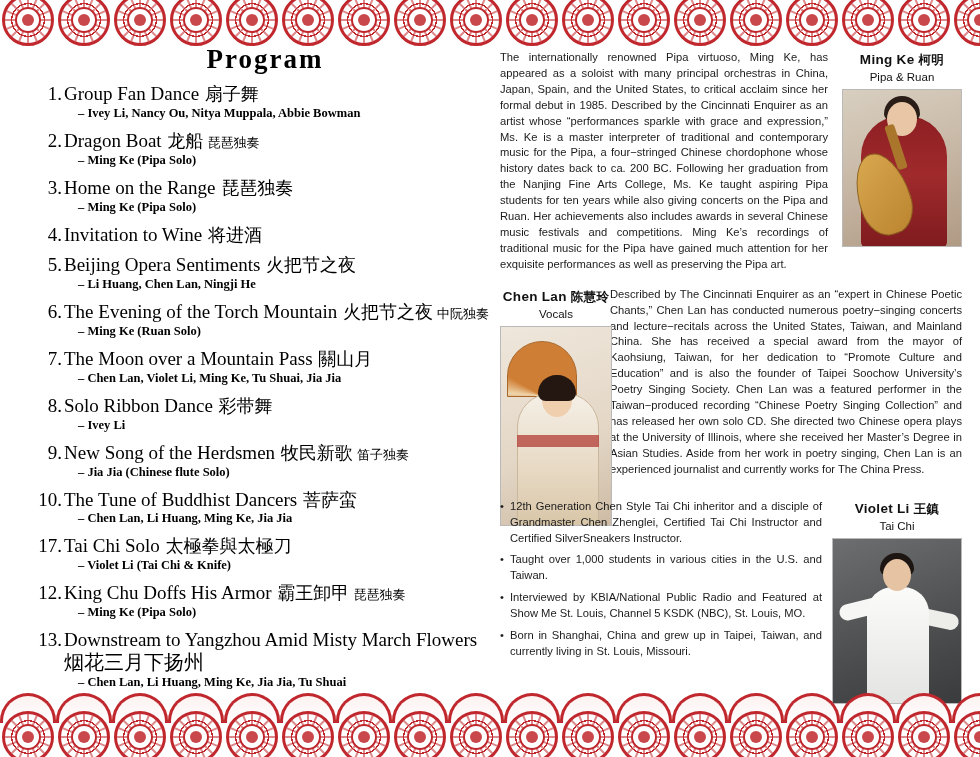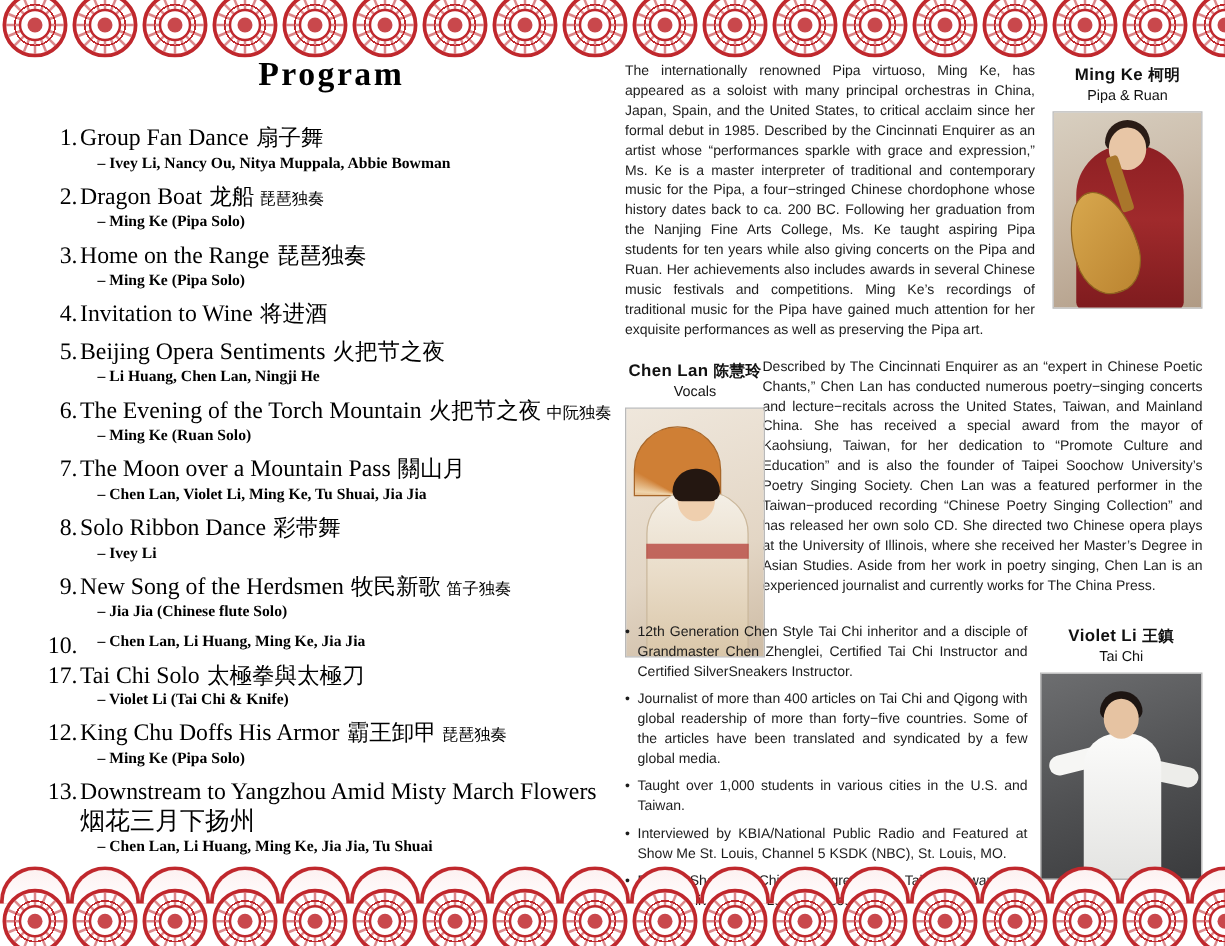--- a/index.html
+++ b/index.html
@@ -98,21 +98,21 @@
     width: 470px;
     height: 660px;
   }
   .program-title {
     font-family: "Liberation Serif", serif;
     font-weight: bold;
     font-size: 27px;
     letter-spacing: 2px;
     text-align: center;
     color: #000;
-    margin: 0 0 25px 0;
+    margin: 0 0 8px 0;
     padding-left: 20px;
   }
   ol.program-list {
     list-style: none;
     margin: 0;
     padding: 0 0 0 14px;
   }
   ol.program-list > li {
     position: relative;
     padding-left: 30px;
@@ -598,20 +598,21 @@
         <div class="piece-title"><span>Solo Ribbon Dance</span><span class="cn"> 彩带舞</span></div>
         <div class="performers">– Ivey Li</div>
       </li>
       <li>
         <span class="num">9.</span>
         <div class="piece-title"><span>New Song of the Herdsmen</span><span class="cn"> 牧民新歌</span><span class="cn-sub"> 笛子独奏</span></div>
         <div class="performers">– Jia Jia (Chinese flute Solo)</div>
       </li>
       <li>
         <span class="num">10.</span>
+        <div class="piece-title"><span>The Tune of Buddhist Dancers</span><span class="cn"> 菩萨蛮</span></div>
         <div class="performers">– Chen Lan, Li Huang, Ming Ke, Jia Jia</div>
       </li>
       <li>
         <span class="num">17.</span>
         <div class="piece-title"><span>Tai Chi Solo</span><span class="cn"> 太極拳與太極刀</span></div>
         <div class="performers">– Violet Li (Tai Chi &amp; Knife)</div>
       </li>
       <li>
         <span class="num">12.</span>
         <div class="piece-title"><span>King Chu Doffs His Armor</span><span class="cn"> 霸王卸甲</span><span class="cn-sub"> 琵琶独奏</span></div>
@@ -677,21 +678,20 @@
       <div class="photo photo-violet">
         <div class="arm-l"></div>
         <div class="arm-r"></div>
         <div class="body3"></div>
         <div class="hair3"></div>
         <div class="head3"></div>
       </div>
     </div>
     <ul class="bullets flow" id="violet-bullets">
         <li>12th Generation Chen Style Tai Chi inheritor and a disciple of Grandmaster Chen Zhenglei, Certified Tai Chi Instructor and Certified SilverSneakers Instructor.</li>
-        <li>Journalist of more than 400 articles on Tai Chi and Qigong with global readership of more than forty−five countries. Some of the articles have been translated and syndicated by a few global media.</li>
         <li>Taught over 1,000 students in various cities in the U.S. and Taiwan.</li>
         <li>Interviewed by KBIA/National Public Radio and  Featured at Show Me St. Louis, Channel 5 KSDK (NBC), St. Louis, MO.</li>
         <li>Born in Shanghai, China and grew up in Taipei, Taiwan, and currently living in St. Louis, Missouri.</li>
       </ul>
   </div>
 
 </div>
 
 <div class="border-band border-bottom">
   <div class="arc-row" id="bottom-arcs" style="top:0;">

